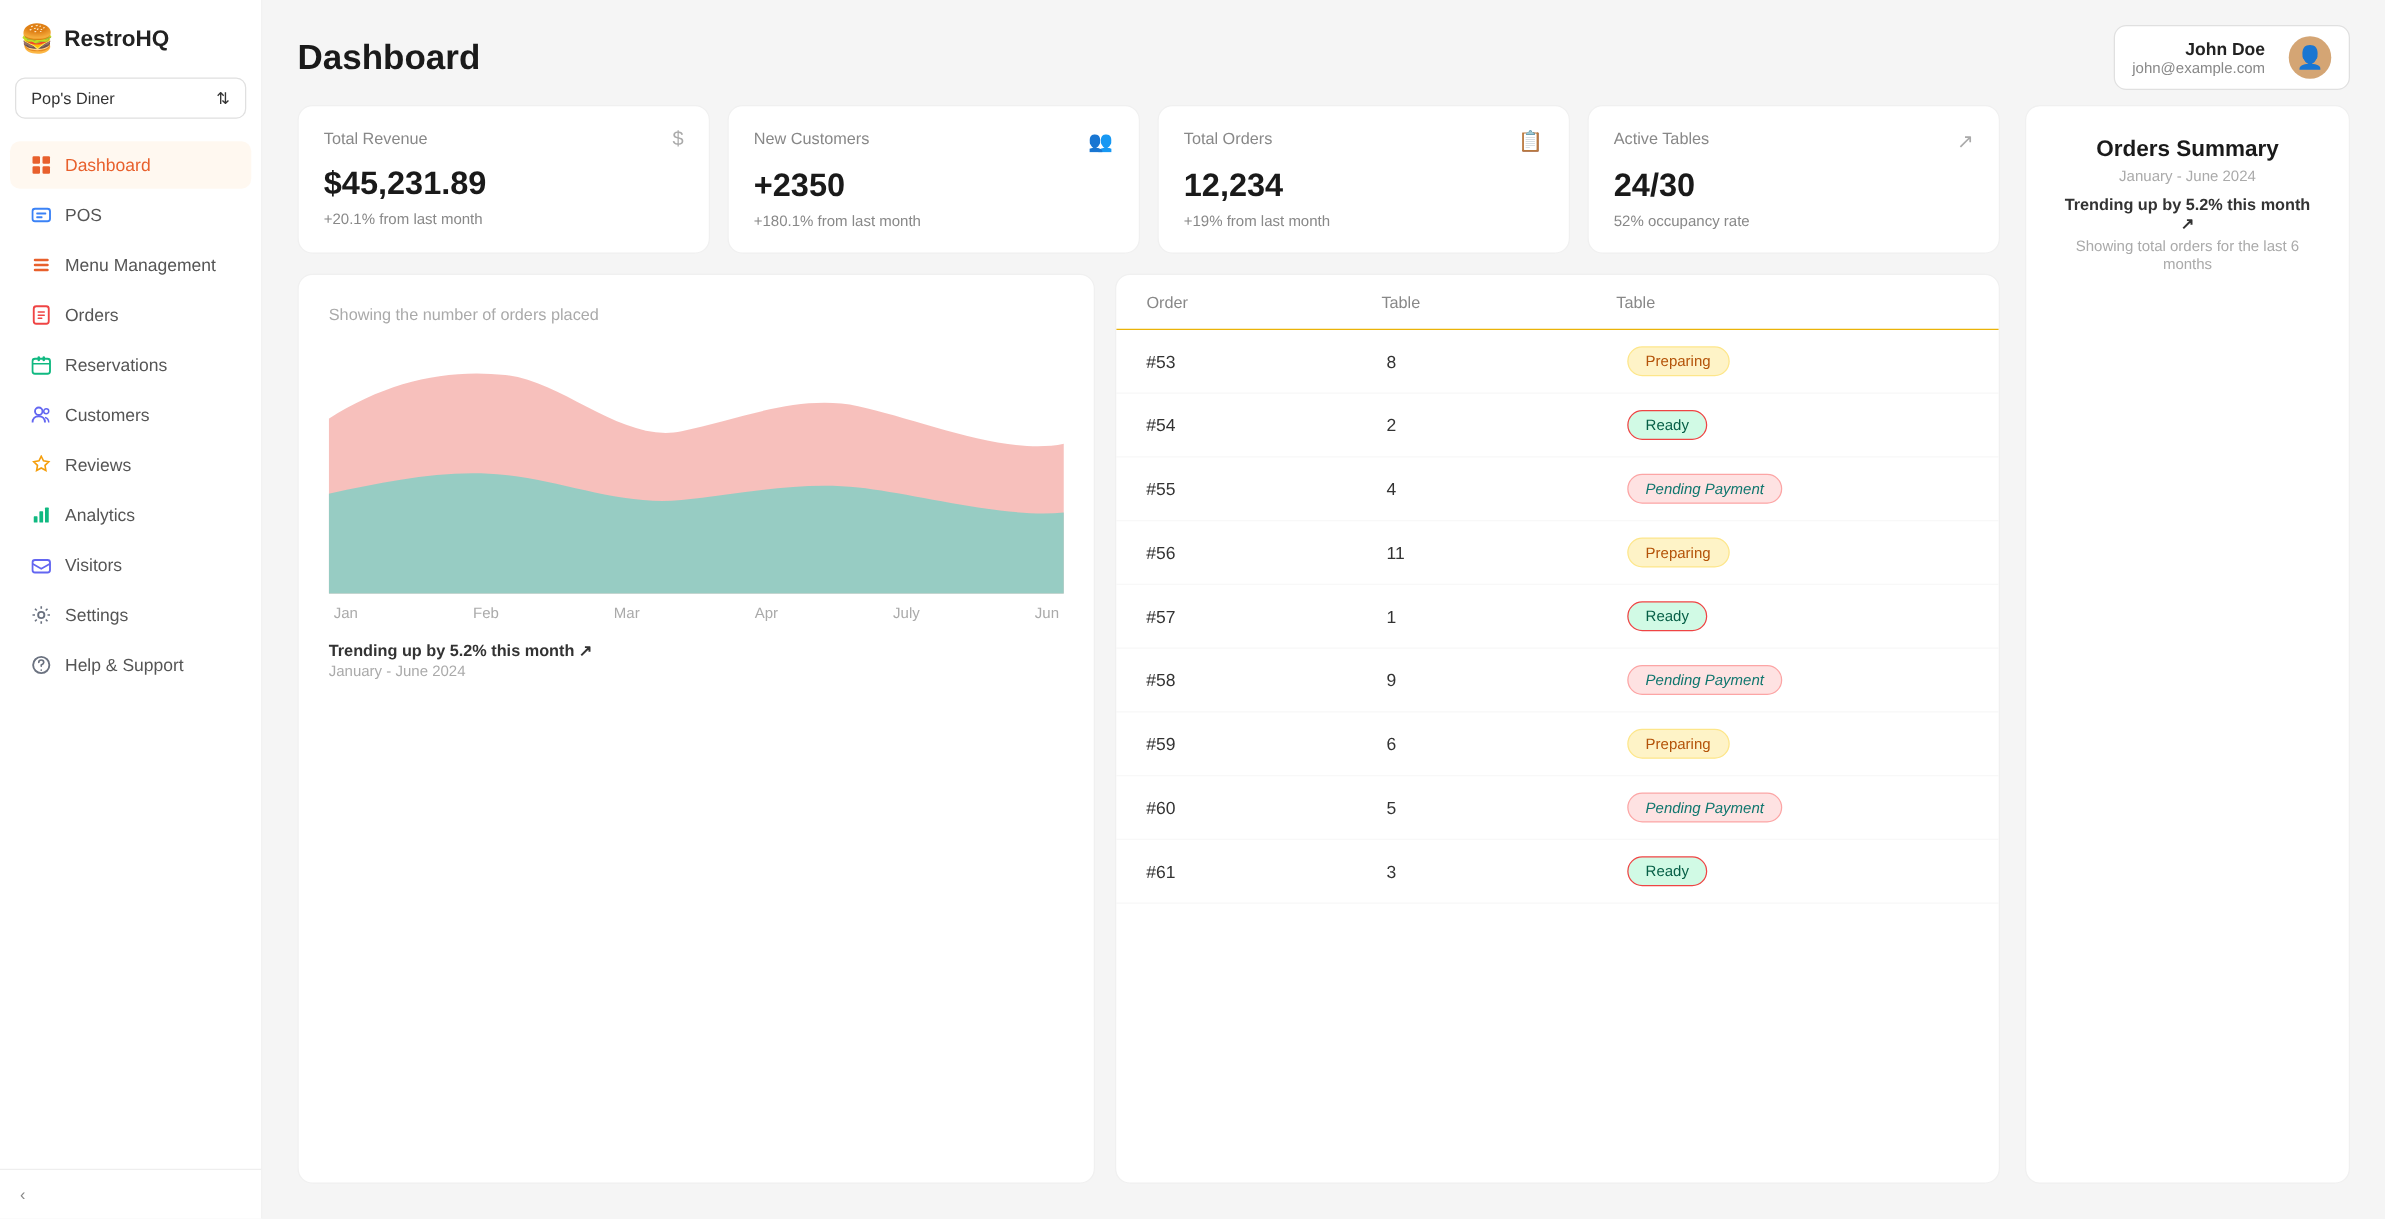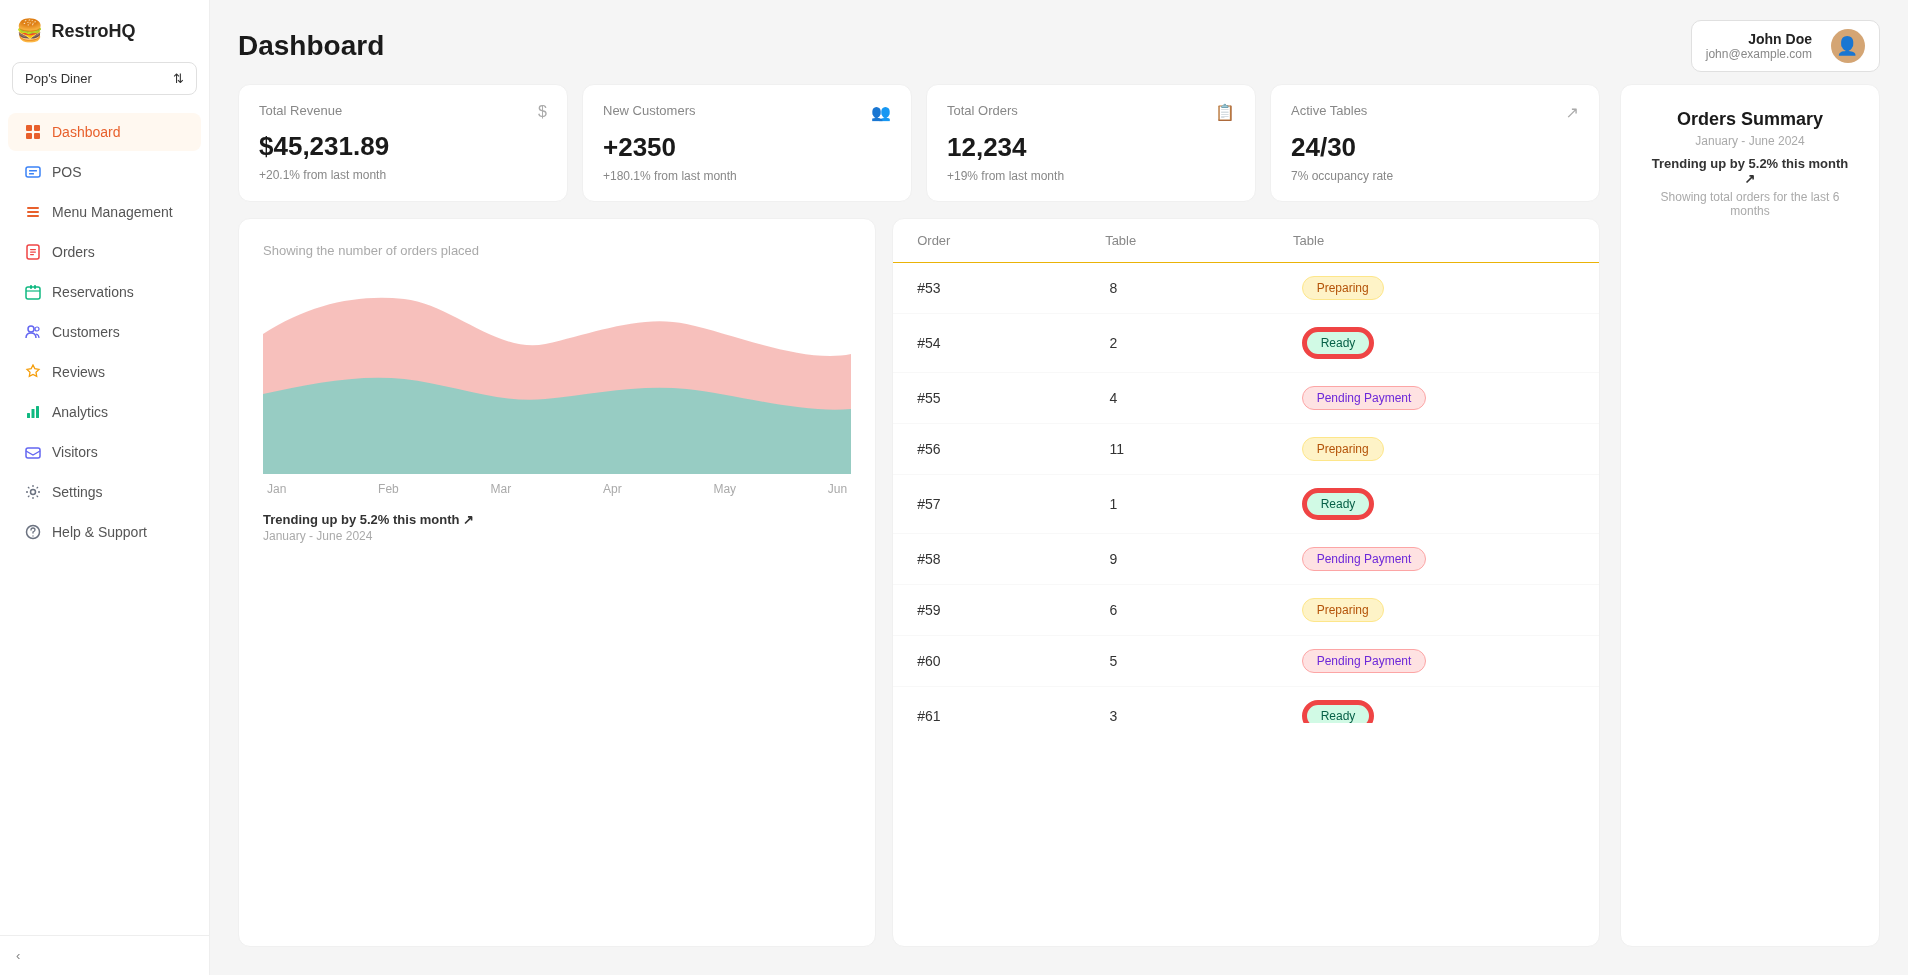--- a/index.html
+++ b/index.html
@@ -168,22 +168,22 @@
     .table-cell { font-size: 14px; color: #333; }
 
     .badge {
       display: inline-block;
       padding: 4px 14px;
       border-radius: 20px;
       font-size: 12px;
       font-weight: 500;
     }
     .badge-preparing { background: #fef3c7; color: #b45309; border: 1px solid #fde68a; }
-    .badge-ready { background: #d1fae5; color: #065f46; border: 5px solid #ef4444; }
-    .badge-pending { background: #fee2e2; color: #6d28d9; border: 1px solid #fca5a5; }
+    .badge-ready { background: #d1fae5; color: #065f46; border: 1px solid #ef4444; }
+    .badge-pending { background: #fee2e2; color: #0f766e; border: 1px solid #fca5a5; font-style: italic; }
 
     
     .orders-summary-card {
       background: #fff;
       border-radius: 12px;
       padding: 24px;
       height: 100%;
       border: 1px solid #f0f0f0;
       display: flex;
       flex-direction: column;
@@ -380,21 +380,21 @@
     </div>
     <div class="stat-card-value">12,234</div>
     <div class="stat-card-change">+19% from last month</div>
   </div>
           <div class="stat-card">
     <div class="stat-card-header">
       <span class="stat-card-label">Active Tables</span>
       <span class="stat-card-icon">↗</span>
     </div>
     <div class="stat-card-value">24/30</div>
-    <div class="stat-card-change">7% occupancy rate</div>
+    <div class="stat-card-change">52% occupancy rate</div>
   </div>
         </div>
 
       <div class="middle-row">
 
         <div class="order-stats-card">
           <div class="card-subtitle">Showing the number of orders placed</div>
 
           <div class="chart-area">
             <svg class="chart-svg" viewBox="0 0 500 200" preserveAspectRatio="none">
@@ -403,21 +403,21 @@
 
               <path d="M0,120 C40,110 80,100 120,105 C160,110 200,130 240,125 C280,120 320,110 360,115 C400,120 460,140 500,135 L500,200 L0,200 Z" fill="#7ecec4" opacity="0.8"></path>
             </svg>
           </div>
 
           <div class="chart-labels" id="chart-labels-container">
               <span class="chart-label">Jan</span>
               <span class="chart-label">Feb</span>
               <span class="chart-label">Mar</span>
               <span class="chart-label">Apr</span>
-              <span class="chart-label">May</span>
+              <span class="chart-label">July</span>
               <span class="chart-label">Jun</span>
             </div>
 
           <div class="chart-trend">
             <span>Trending up by 5.2% this month</span>
             <span>↗</span>
           </div>
           <div class="chart-trend-sub">January - June 2024</div>
         </div>
 

